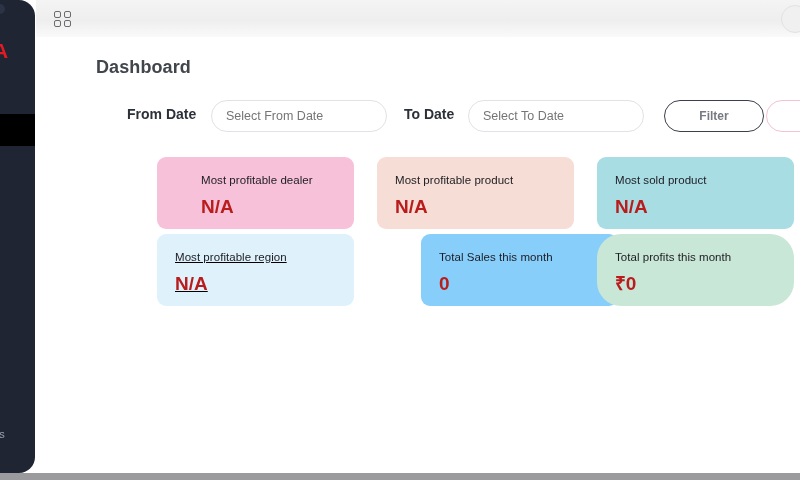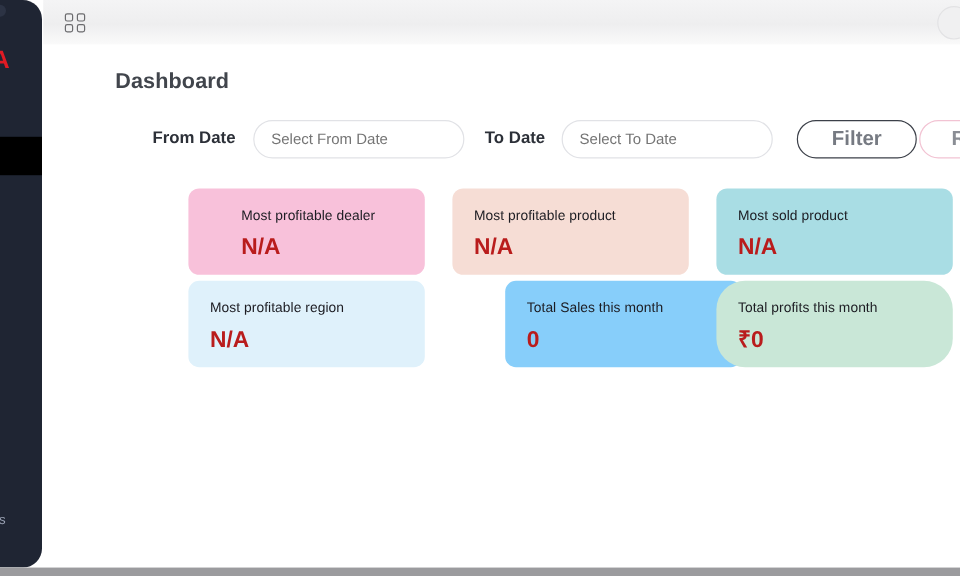--- a/index.html
+++ b/index.html
@@ -143,21 +143,21 @@
   }
   .input-from { left: 154px; top: 5px; width: 176px; }
   .input-to   { left: 411px; top: 5px; width: 176px; }
 
   .pill-btn {
     position: absolute;
     height: 32px;
     top: 5px;
     border-radius: 17px;
     background: #ffffff;
-    font-size: 17px;
+    font-size: 12px;
     font-weight: 700;
     font-family: "Liberation Sans", sans-serif;
     cursor: pointer;
     display: flex;
     align-items: center;
     justify-content: center;
   }
   .btn-filter {
     left: 607px; width: 100px;
     border: 1px solid #3c4049;
@@ -190,21 +190,21 @@
   .card-value {
     font-size: 19px;
     font-weight: 700;
     color: #b91c1c;
     margin-top: 10px;
     line-height: 1;
   }
   .c0 { left: 121px;  top: 0px; padding-left: 44px;  }
   .c1 { left: 341px;  top: 0px;  }
   .c2 { left: 561px;  top: 0px;  }
-  .c3 { left: 121px;  top: 77px; }
+  .c3 { left: 121px;  top: 77px; text-decoration: underline; }
   .c4 { left: 341px;  top: 77px; }
   .c5 { left: 561px;  top: 77px; border-radius: 24px; }
 
   
   .hscroll-track {
     position: absolute;
     left: 0; bottom: 0;
     width: 800px; height: 7px;
     background: #f1f1f1;
     z-index: 10;

